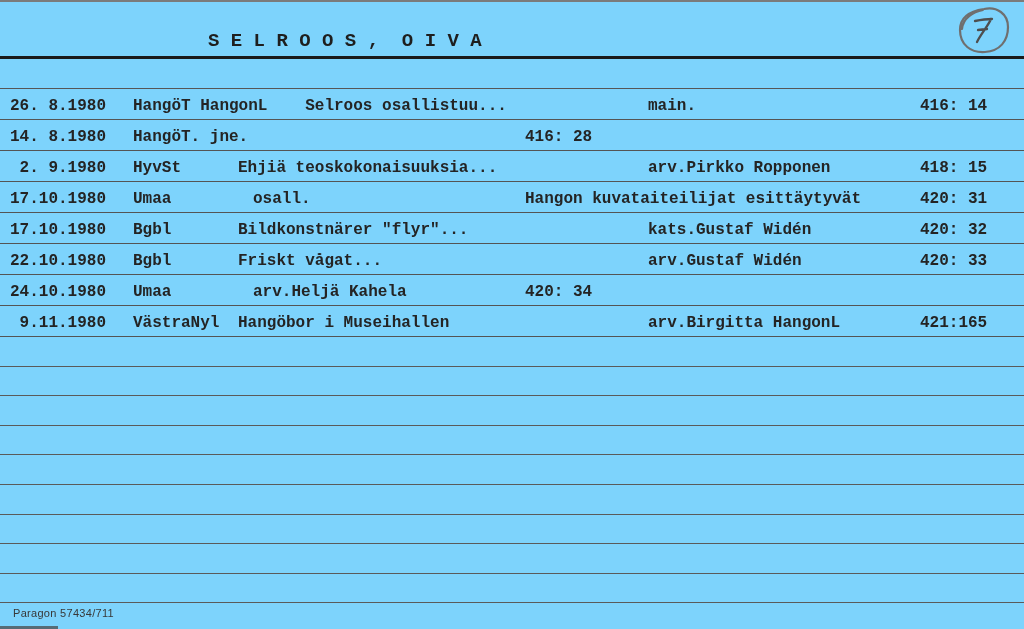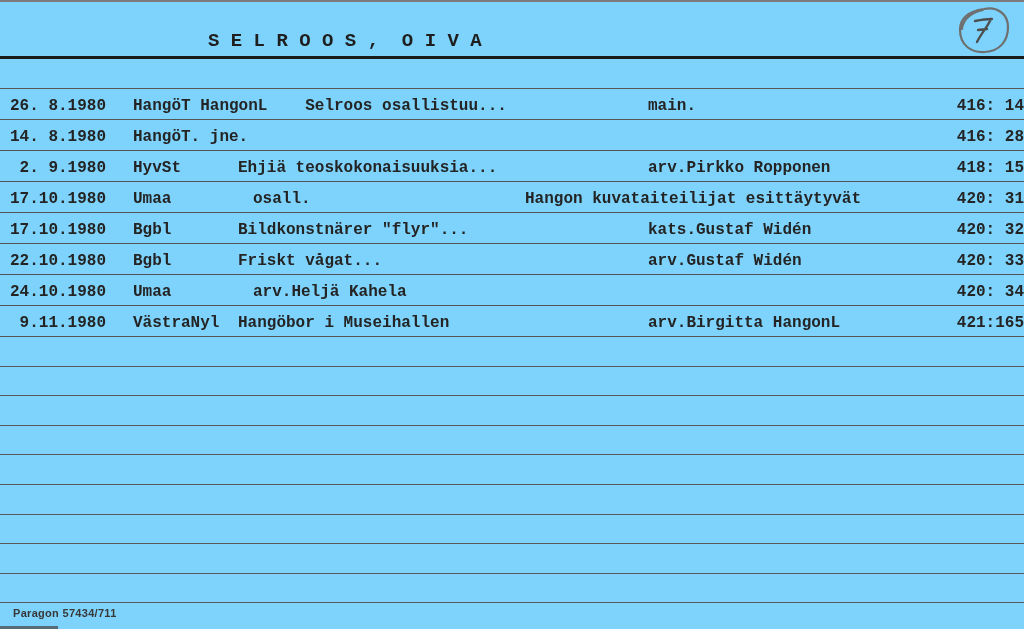--- a/index.html
+++ b/index.html
@@ -50,26 +50,26 @@
   .row-empty {
     box-sizing: border-box;
     height: 29.6px;
     border-bottom: 1px solid #5a5a5a;
   }
   .c { flex: none; overflow: visible; }
   .c-date   { width: 123px; }
   .c-source { width: 105px; }
   .c-title  { width: 395px; }
   .c-note   { width: 272px; padding-left: 15px; }
-  .c-ref    { flex: 1 0 auto; text-align: right; }
+  .c-ref    { flex: 1 0 auto; }
   .brand {
     position: absolute; left: 13px; top: 607px;
     font-family: "Liberation Sans", sans-serif;
     font-size: 11px;
-    font-weight: bold;
+    font-weight: normal;
     color: #383838;
     letter-spacing: 0.3px;
   }
   .corner-smudge {
     position: absolute; left: 0; bottom: 0;
     width: 58px; height: 3px;
     background: #4a4a4a;
     opacity: 0.75;
   }
 </style>

